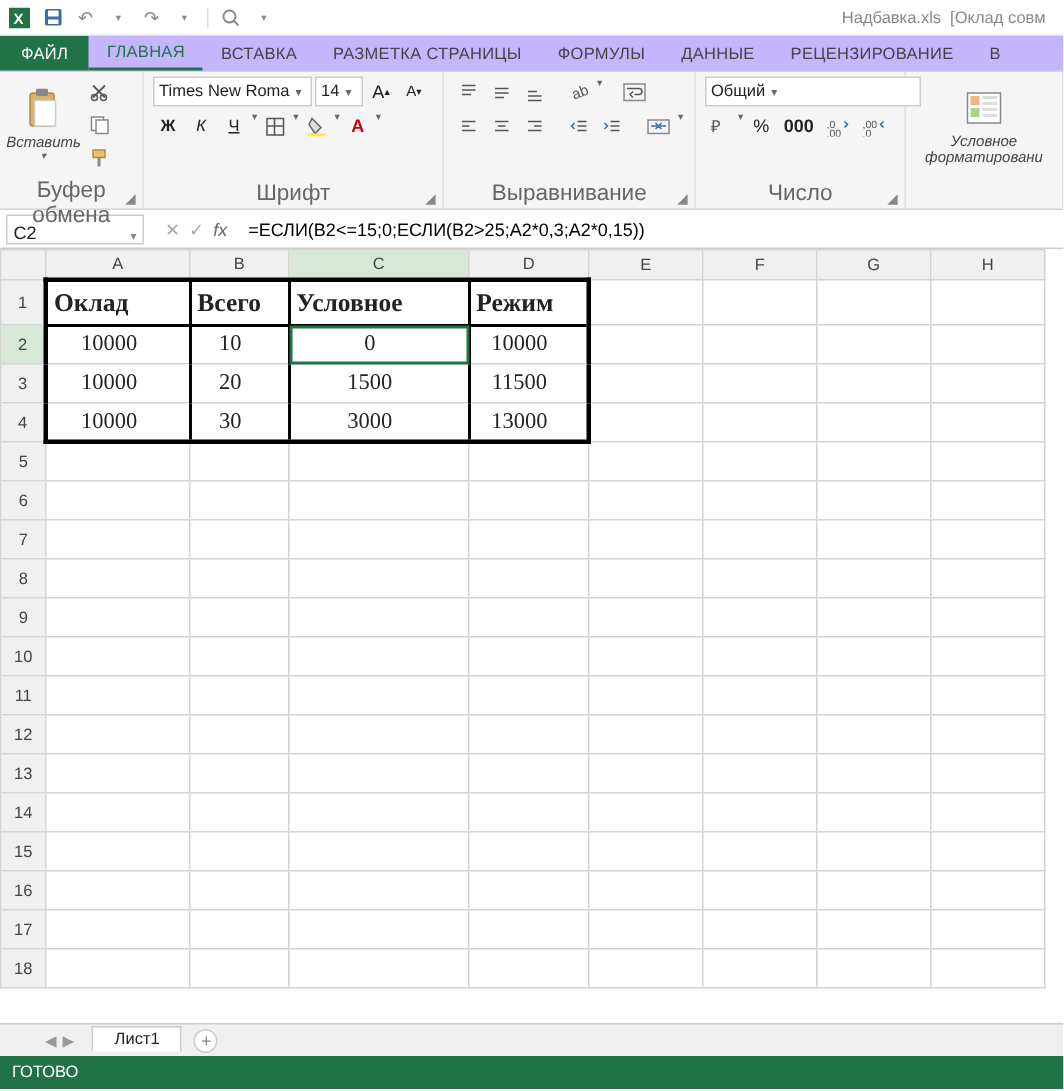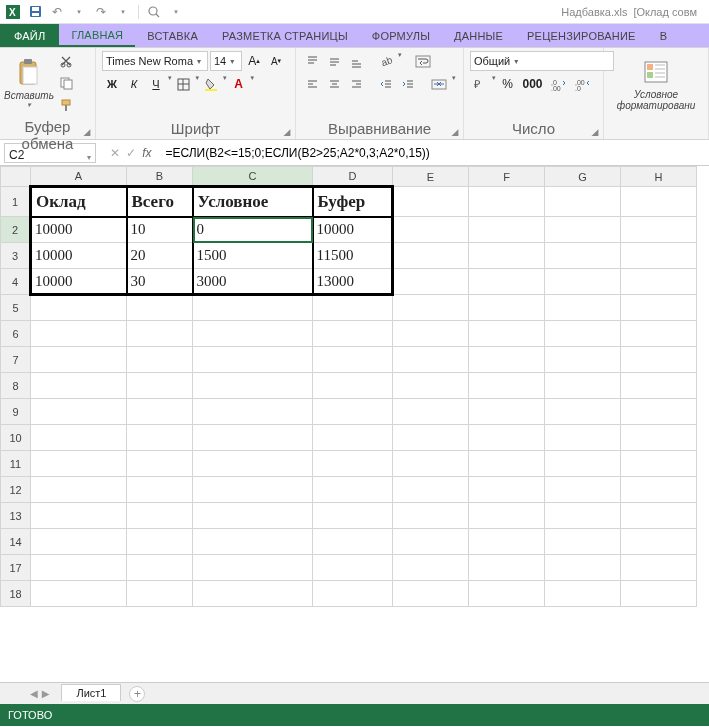--- a/index.html
+++ b/index.html
@@ -48,21 +48,21 @@
   .sheet thead th { background: #f0f0f0; color:#444; height: 20px; font-size:11px; text-align:center; }
   .sheet tbody th { background: #f0f0f0; color:#444; width: 30px; font-size:11px; text-align:center; }
   .corner { background:#f0f0f0; width:30px; }
   .sheet td { height: 26px; padding: 0 3px; }
 
   .colA { width: 96px; } .colB { width: 66px; } .colC { width: 120px; } .colD { width: 80px; }
   .colE,.colF,.colG,.colH { width: 76px; }
 
   
   td.bh { font-family: "Times New Roman", serif; font-size: 17px; font-weight: bold; text-align:left; padding:0 4px; height:30px; }
-  td.bd { font-family: "Times New Roman", serif; font-size: 15px; text-align:left; padding-right:15px; }
+  td.bd { font-family: "Times New Roman", serif; font-size: 15px; text-align:center; padding-right:15px; }
   td.bt { border-top: 3px solid #000 !important; }
   td.bb { border-bottom: 3px solid #000 !important; }
   td.bl { border-left: 3px solid #000 !important; margin-left: 48px; }
   td.br { border-right: 3px solid #000 !important; }
   td.bmid { border-bottom: 2px solid #000 !important; }
   td.bcl { border-left: 2px solid #000 !important; }
 
   tr.selrow th { background:#d8e8d8; }
   th.selcol { background:#d8e8d8 !important; }
   td.selcell { outline: 2px solid #217346; outline-offset: -2px; }
@@ -400,21 +400,21 @@
         <th>G</th>
         <th>H</th>
       </tr>
     </thead>
     <tbody>
       <tr>
         <th>1</th>
         <td class="bh bt bl bmid">Оклад</td>
         <td class="bh bt bcl bmid">Всего</td>
         <td class="bh bt bcl bmid">Условное</td>
-        <td class="bh bt bcl br bmid">Буфер</td>
+        <td class="bh bt bcl br bmid">Режим</td>
         <td></td>
           <td></td>
           <td></td>
           <td></td>
       </tr>
       <tr class="selrow">
         <th>2</th>
         <td class="bd bl">10000</td>
         <td class="bd bcl">10</td>
         <td class="bd bcl selcell">0</td>
@@ -551,20 +551,42 @@
           <td></td>
           <td></td>
           <td></td>
           <td></td>
           <td></td>
           <td></td>
           <td></td>
           <td></td>
         </tr>
       <tr>
+          <th>15</th>
+          <td></td>
+          <td></td>
+          <td></td>
+          <td></td>
+          <td></td>
+          <td></td>
+          <td></td>
+          <td></td>
+        </tr>
+      <tr>
+          <th>16</th>
+          <td></td>
+          <td></td>
+          <td></td>
+          <td></td>
+          <td></td>
+          <td></td>
+          <td></td>
+          <td></td>
+        </tr>
+      <tr>
           <th>17</th>
           <td></td>
           <td></td>
           <td></td>
           <td></td>
           <td></td>
           <td></td>
           <td></td>
           <td></td>
         </tr>

